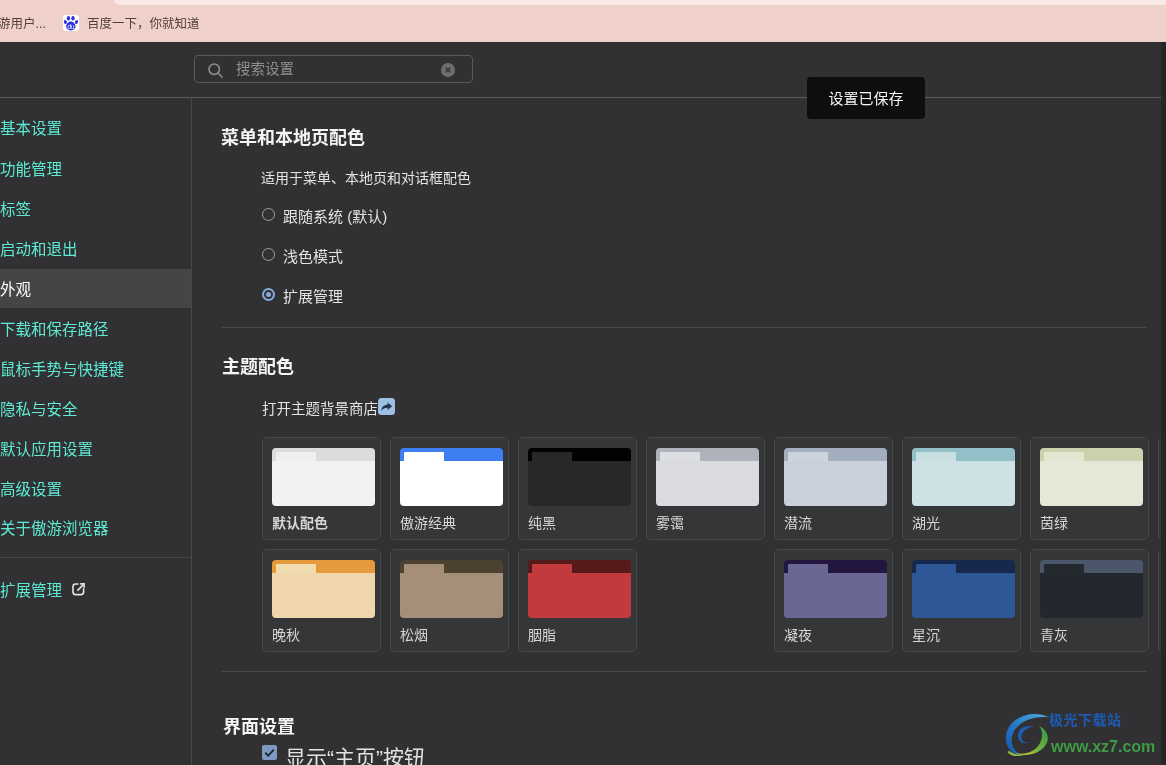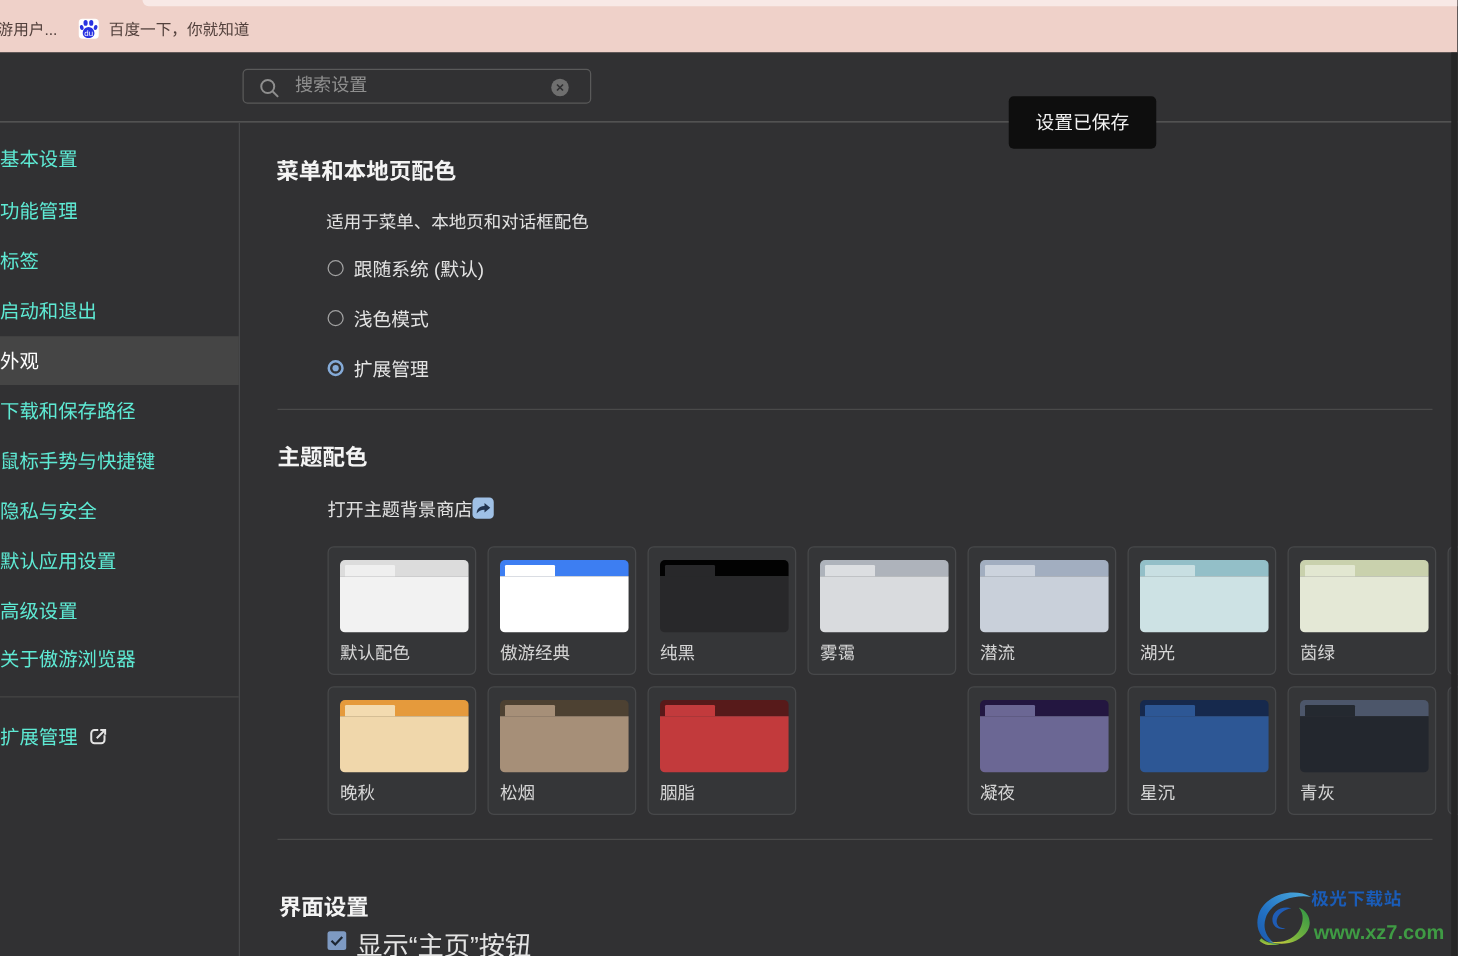--- a/index.html
+++ b/index.html
@@ -114,21 +114,21 @@
   <div class="abs hr" style="left:222px; top:327px; width:924px;"></div>
 
   <div class="abs h1" style="left:222px; top:352px;">主题配色</div>
   <div class="abs txt" style="left:262px; top:397px; font-size:14.5px;">打开主题背景商店</div>
   <div class="abs" style="left:378px; top:398px; width:17px; height:17px; background:#9fc0e5; border-radius:3.5px;">
     <svg width="17" height="17" viewBox="0 0 17 17">
       <path d="M9.6 4.4 L14.2 8.2 L9.6 12 V9.7 C6.6 9.7 4.9 10.7 3.3 12.8 C3.5 8.7 6 6.8 9.6 6.7 Z" fill="#22344f"></path>
     </svg>
   </div>
 
-  <div class="abs card" style="left:262px; top:437px;">
+  <div class="abs card" style="left:262px; top:437px;font-weight:bold;">
     <div class="mini">
         <div class="tbar" style="background:#dcdcdc;"></div>
         <div class="tab" style="background:#efefef;"></div>
         <div class="mbody" style="background:#f2f2f2;"></div>
       </div>
     <div class="clabel">默认配色</div>
   </div>
   <div class="abs card" style="left:390px; top:437px;">
     <div class="mini">
         <div class="tbar" style="background:#3d7ef2;"></div>

